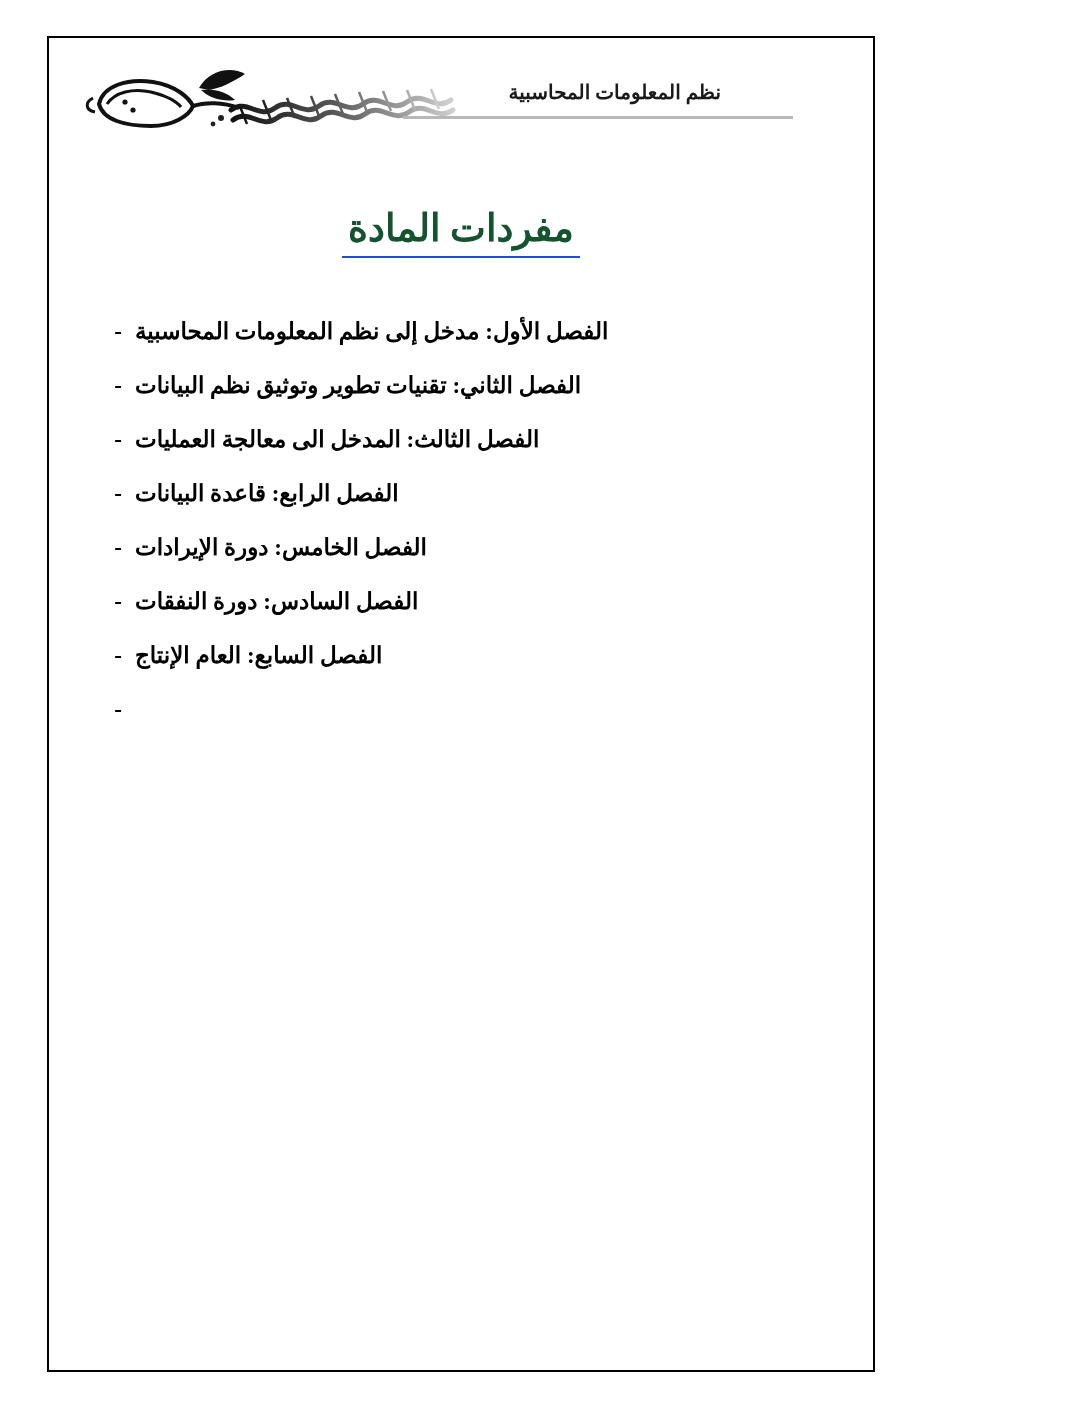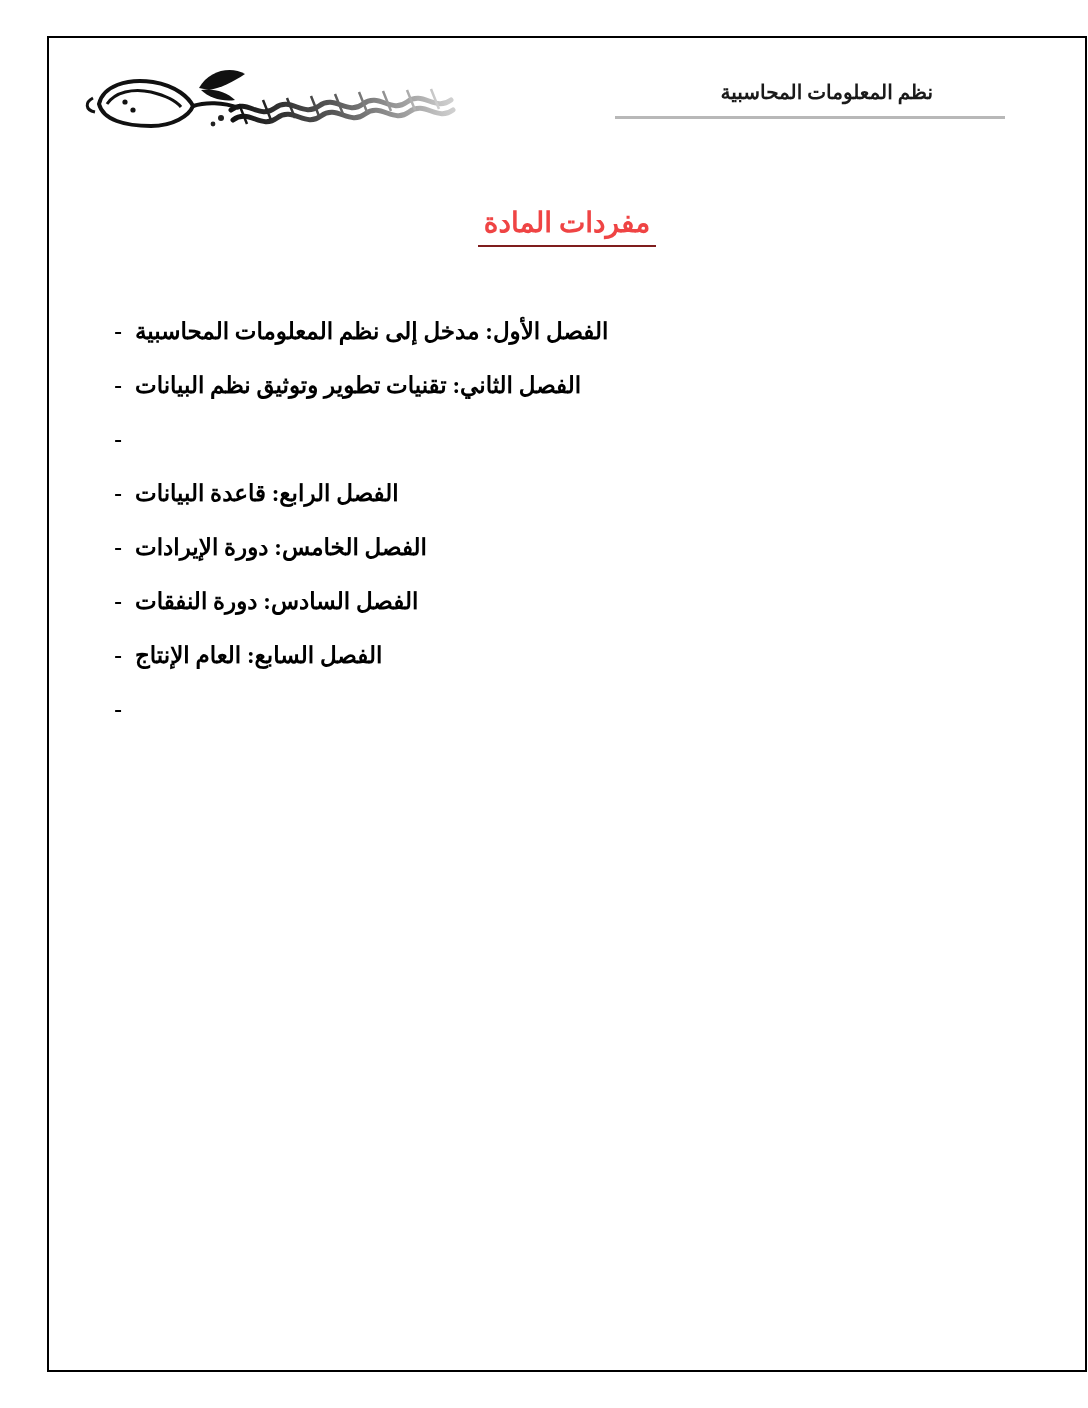--- a/index.html
+++ b/index.html
@@ -12,21 +12,21 @@
     height: 1408px;
     font-family: "Liberation Serif", serif;
     color: #000000;
     overflow: hidden;
   }
 
   .page {
     position: absolute;
     top: 36px;
     left: 47px;
-    width: 1040px;
+    width: 828px;
     height: 1336px;
     border: 2px solid #000000;
     background: #ffffff;
     box-sizing: border-box;
   }
 
   .page-inner {
     position: relative;
     width: 100%;
     height: 100%;
@@ -74,25 +74,25 @@
   .doc-title-wrap {
     position: absolute;
     top: 168px;
     left: 0;
     right: 0;
     text-align: center;
   }
   .doc-title {
     display: inline-block;
     font-family: "Liberation Serif", serif;
-    font-size: 28px;
+    font-size: 38px;
     font-weight: bold;
     letter-spacing: 0px;
-    color: #ef4444;
-    border-bottom: 2px solid #7f1d1d;
+    color: #14532d;
+    border-bottom: 2px solid #1d4ed8;
     padding: 0 6px 6px 6px;
     direction: rtl;
   }
 
   
   .chapter-list {
     position: absolute;
     top: 278px;
     right: 56px;
     left: 56px;
@@ -192,20 +192,21 @@
         <div class="chapter-text">الفصل الأول: مدخل إلى نظم المعلومات المحاسبية</div>
         <div class="bullet">-</div>
       </div>
 
       <div class="chapter-item">
         <div class="chapter-text">الفصل الثاني: تقنيات تطوير وتوثيق نظم البيانات</div>
         <div class="bullet">-</div>
       </div>
 
       <div class="chapter-item">
+        <div class="chapter-text">الفصل الثالث: المدخل الى معالجة العمليات</div>
         <div class="bullet">-</div>
       </div>
 
       <div class="chapter-item">
         <div class="chapter-text">الفصل الرابع: قاعدة البيانات</div>
         <div class="bullet">-</div>
       </div>
 
       <div class="chapter-item">
         <div class="chapter-text">الفصل الخامس: دورة الإيرادات</div>

